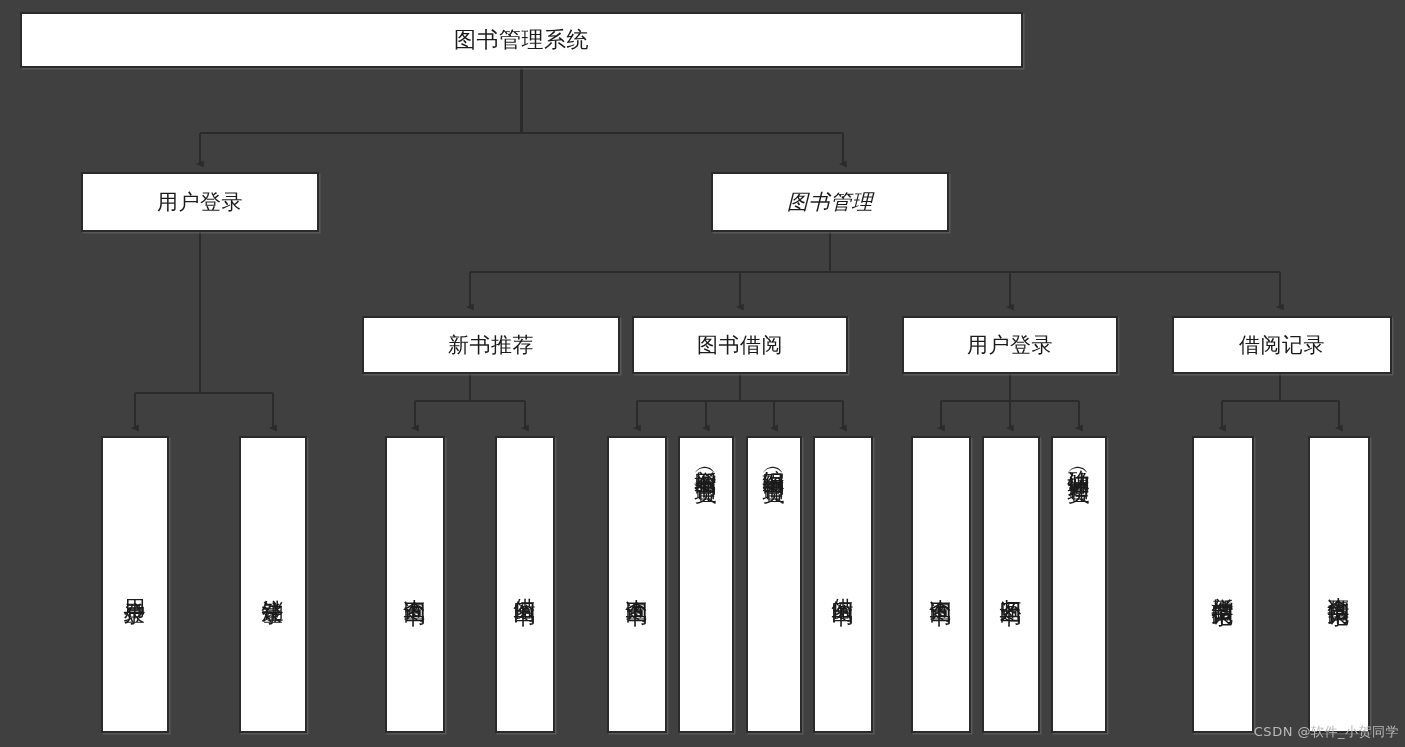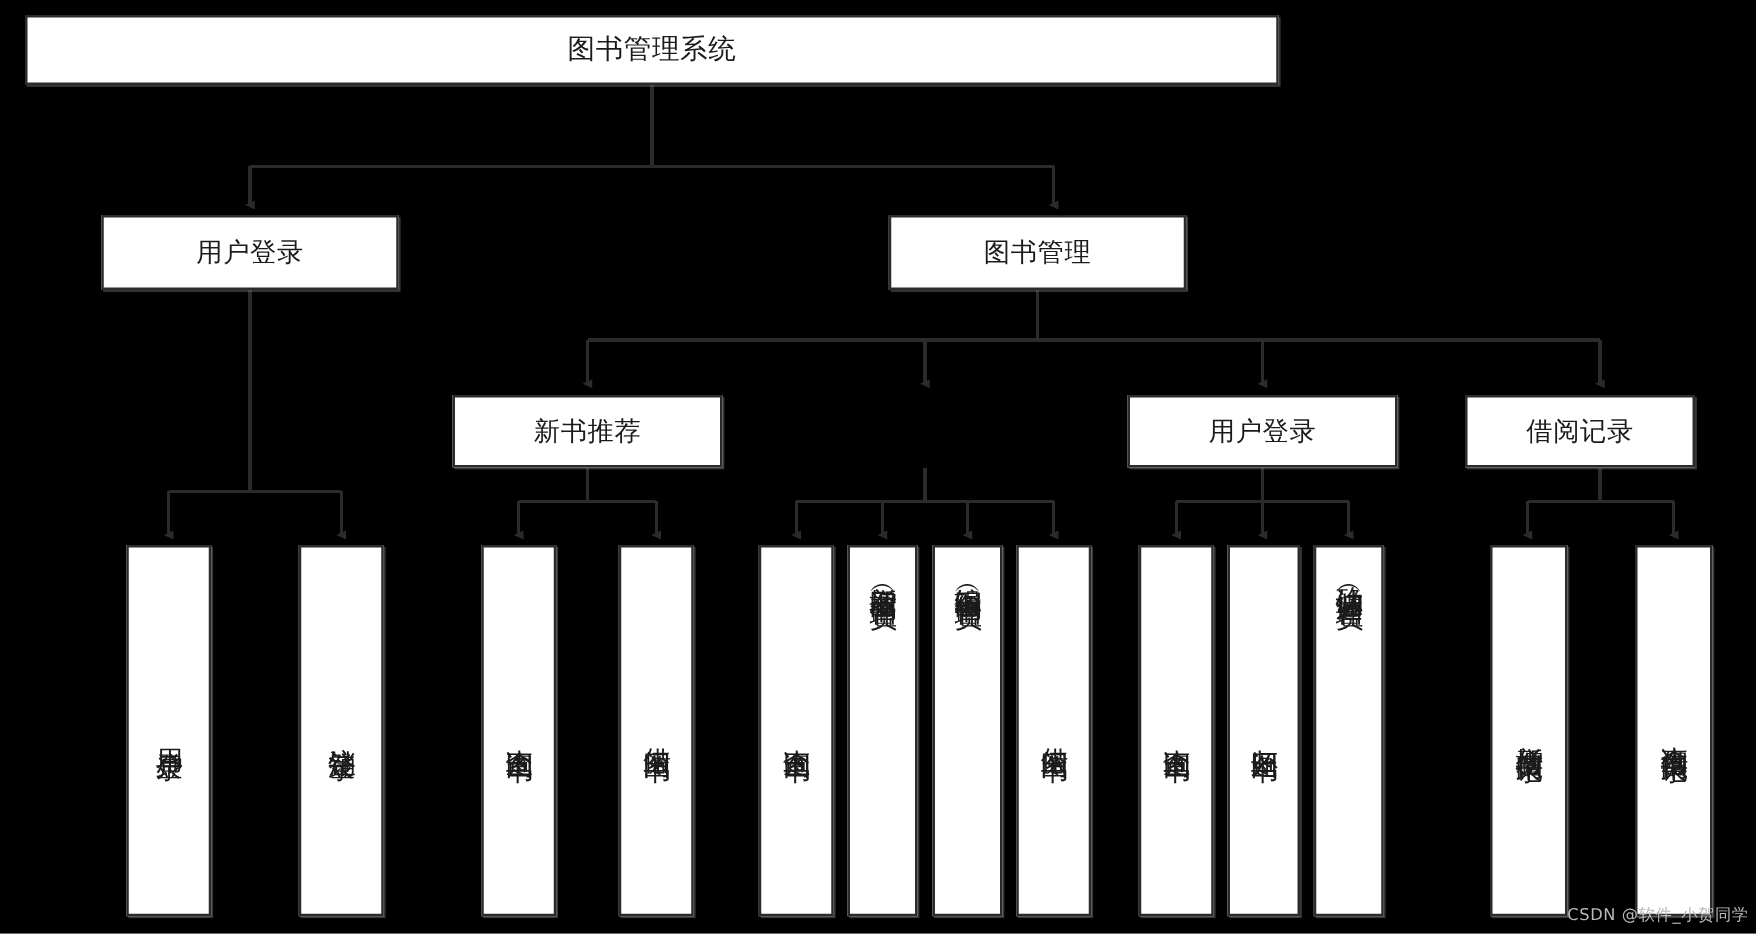--- a/index.html
+++ b/index.html
@@ -8,21 +8,21 @@
     padding: 0;
     background: #ffffff;
   }
   body {
     font-family: "DejaVu Sans", "Liberation Sans", sans-serif;
   }
   #diagram-canvas {
     position: relative;
     width: 1405px;
     height: 747px;
-    background: #000000;
+    background: #404040;
     overflow: hidden;
   }
   #edges-layer {
     position: absolute;
     left: 0;
     top: 0;
     width: 1405px;
     height: 747px;
     pointer-events: none;
   }
@@ -131,31 +131,34 @@
     </g>
   </svg>
 
   <div class="node level-0" style="left:20px; top:12px; width:1003px; height:56px;">
     <span class="node-label">图书管理系统</span>
   </div>
 
   <div class="node level-1" style="left:81px; top:172px; width:238px; height:60px;">
     <span class="node-label">用户登录</span>
   </div>
-  <div class="node level-1" style="left:711px; top:172px; width:238px; height:60px;">
+  <div class="node level-1" style="left:711px; top:172px; width:238px; height:60px;font-style:italic;">
     <span class="node-label">图书管理</span>
   </div>
 
-  <div class="node level-2" style="left:362px; top:316px; width:216px; height:58px;">
+  <div class="node level-2" style="left:362px; top:316px; width:258px; height:58px;">
     <span class="node-label">新书推荐</span>
+  </div>
+  <div class="node level-2" style="left:632px; top:316px; width:216px; height:58px;">
+    <span class="node-label">图书借阅</span>
   </div>
   <div class="node level-2" style="left:902px; top:316px; width:216px; height:58px;">
     <span class="node-label">用户登录</span>
   </div>
-  <div class="node level-2" style="left:1172px; top:316px; width:184px; height:58px;justify-content:center;">
+  <div class="node level-2" style="left:1172px; top:316px; width:220px; height:58px;justify-content:center;">
     <span class="node-label">借阅记录</span>
   </div>
 
   <div class="node leaf leaf-center" style="left:101px; top:436px; width:68px; height:297px;">
     <span class="node-label">用户登录</span>
   </div>
   <div class="node leaf leaf-center" style="left:239px; top:436px; width:68px; height:297px;">
     <span class="node-label">注销登录</span>
   </div>
 

